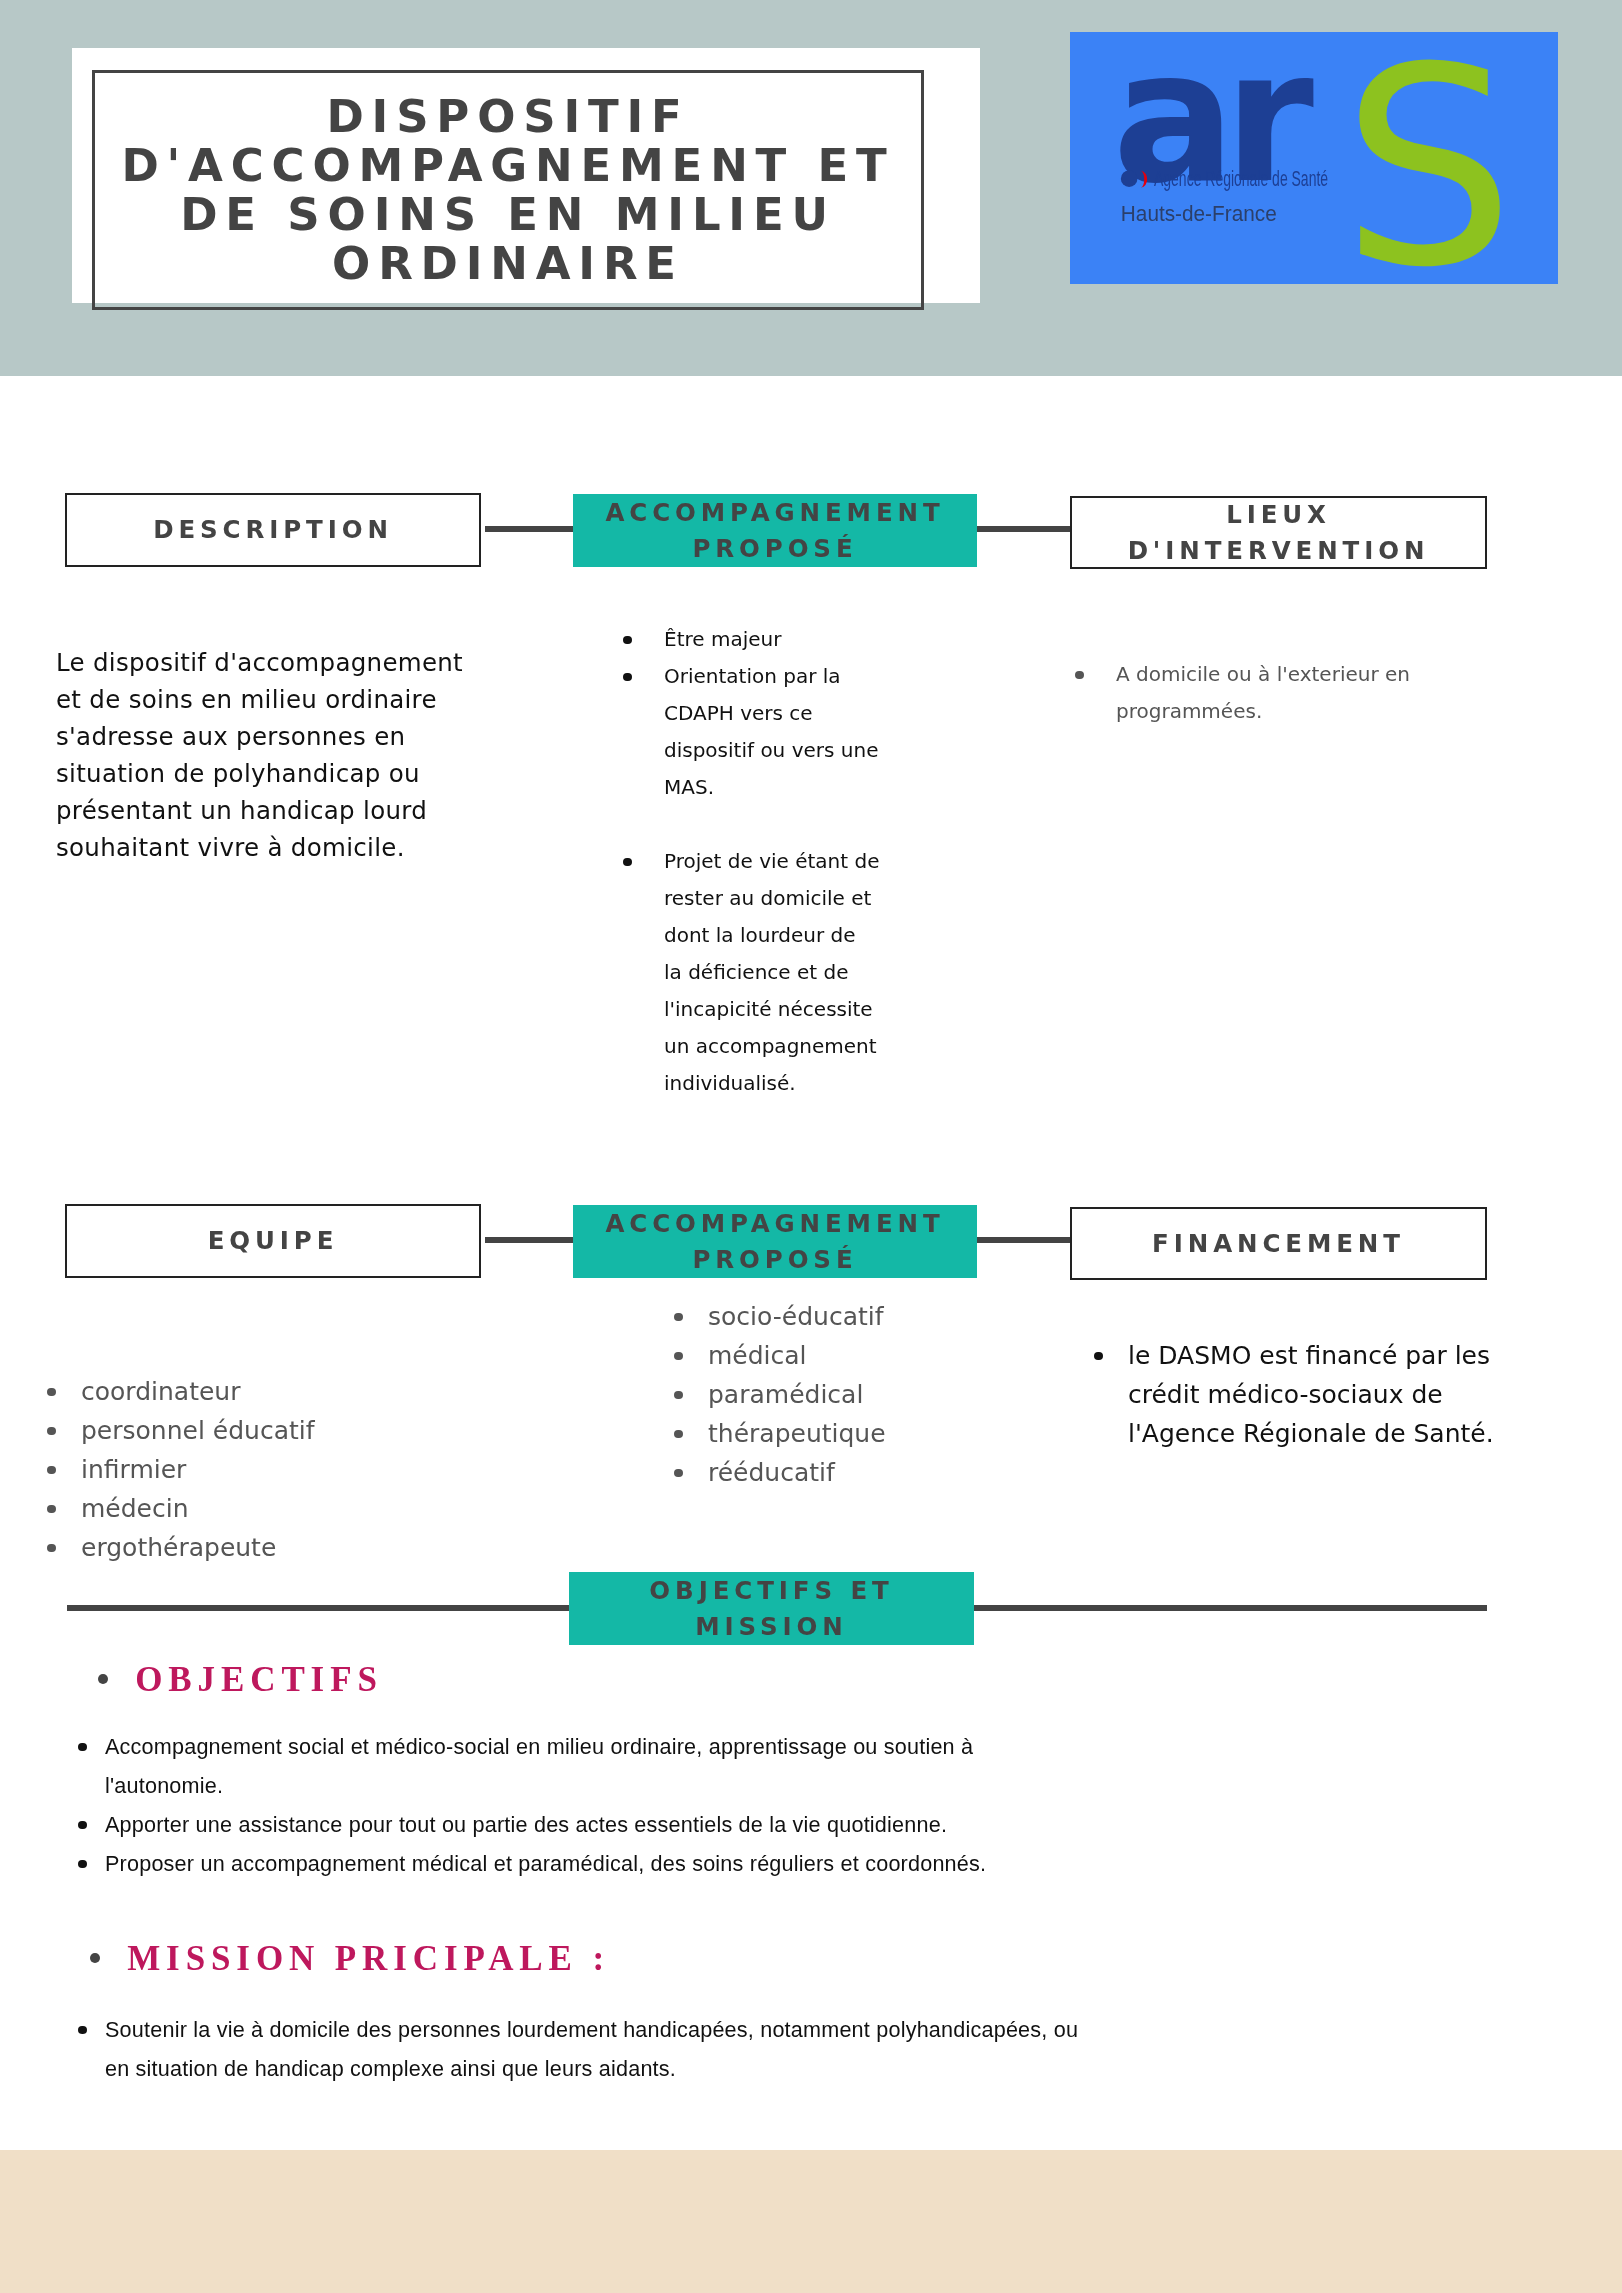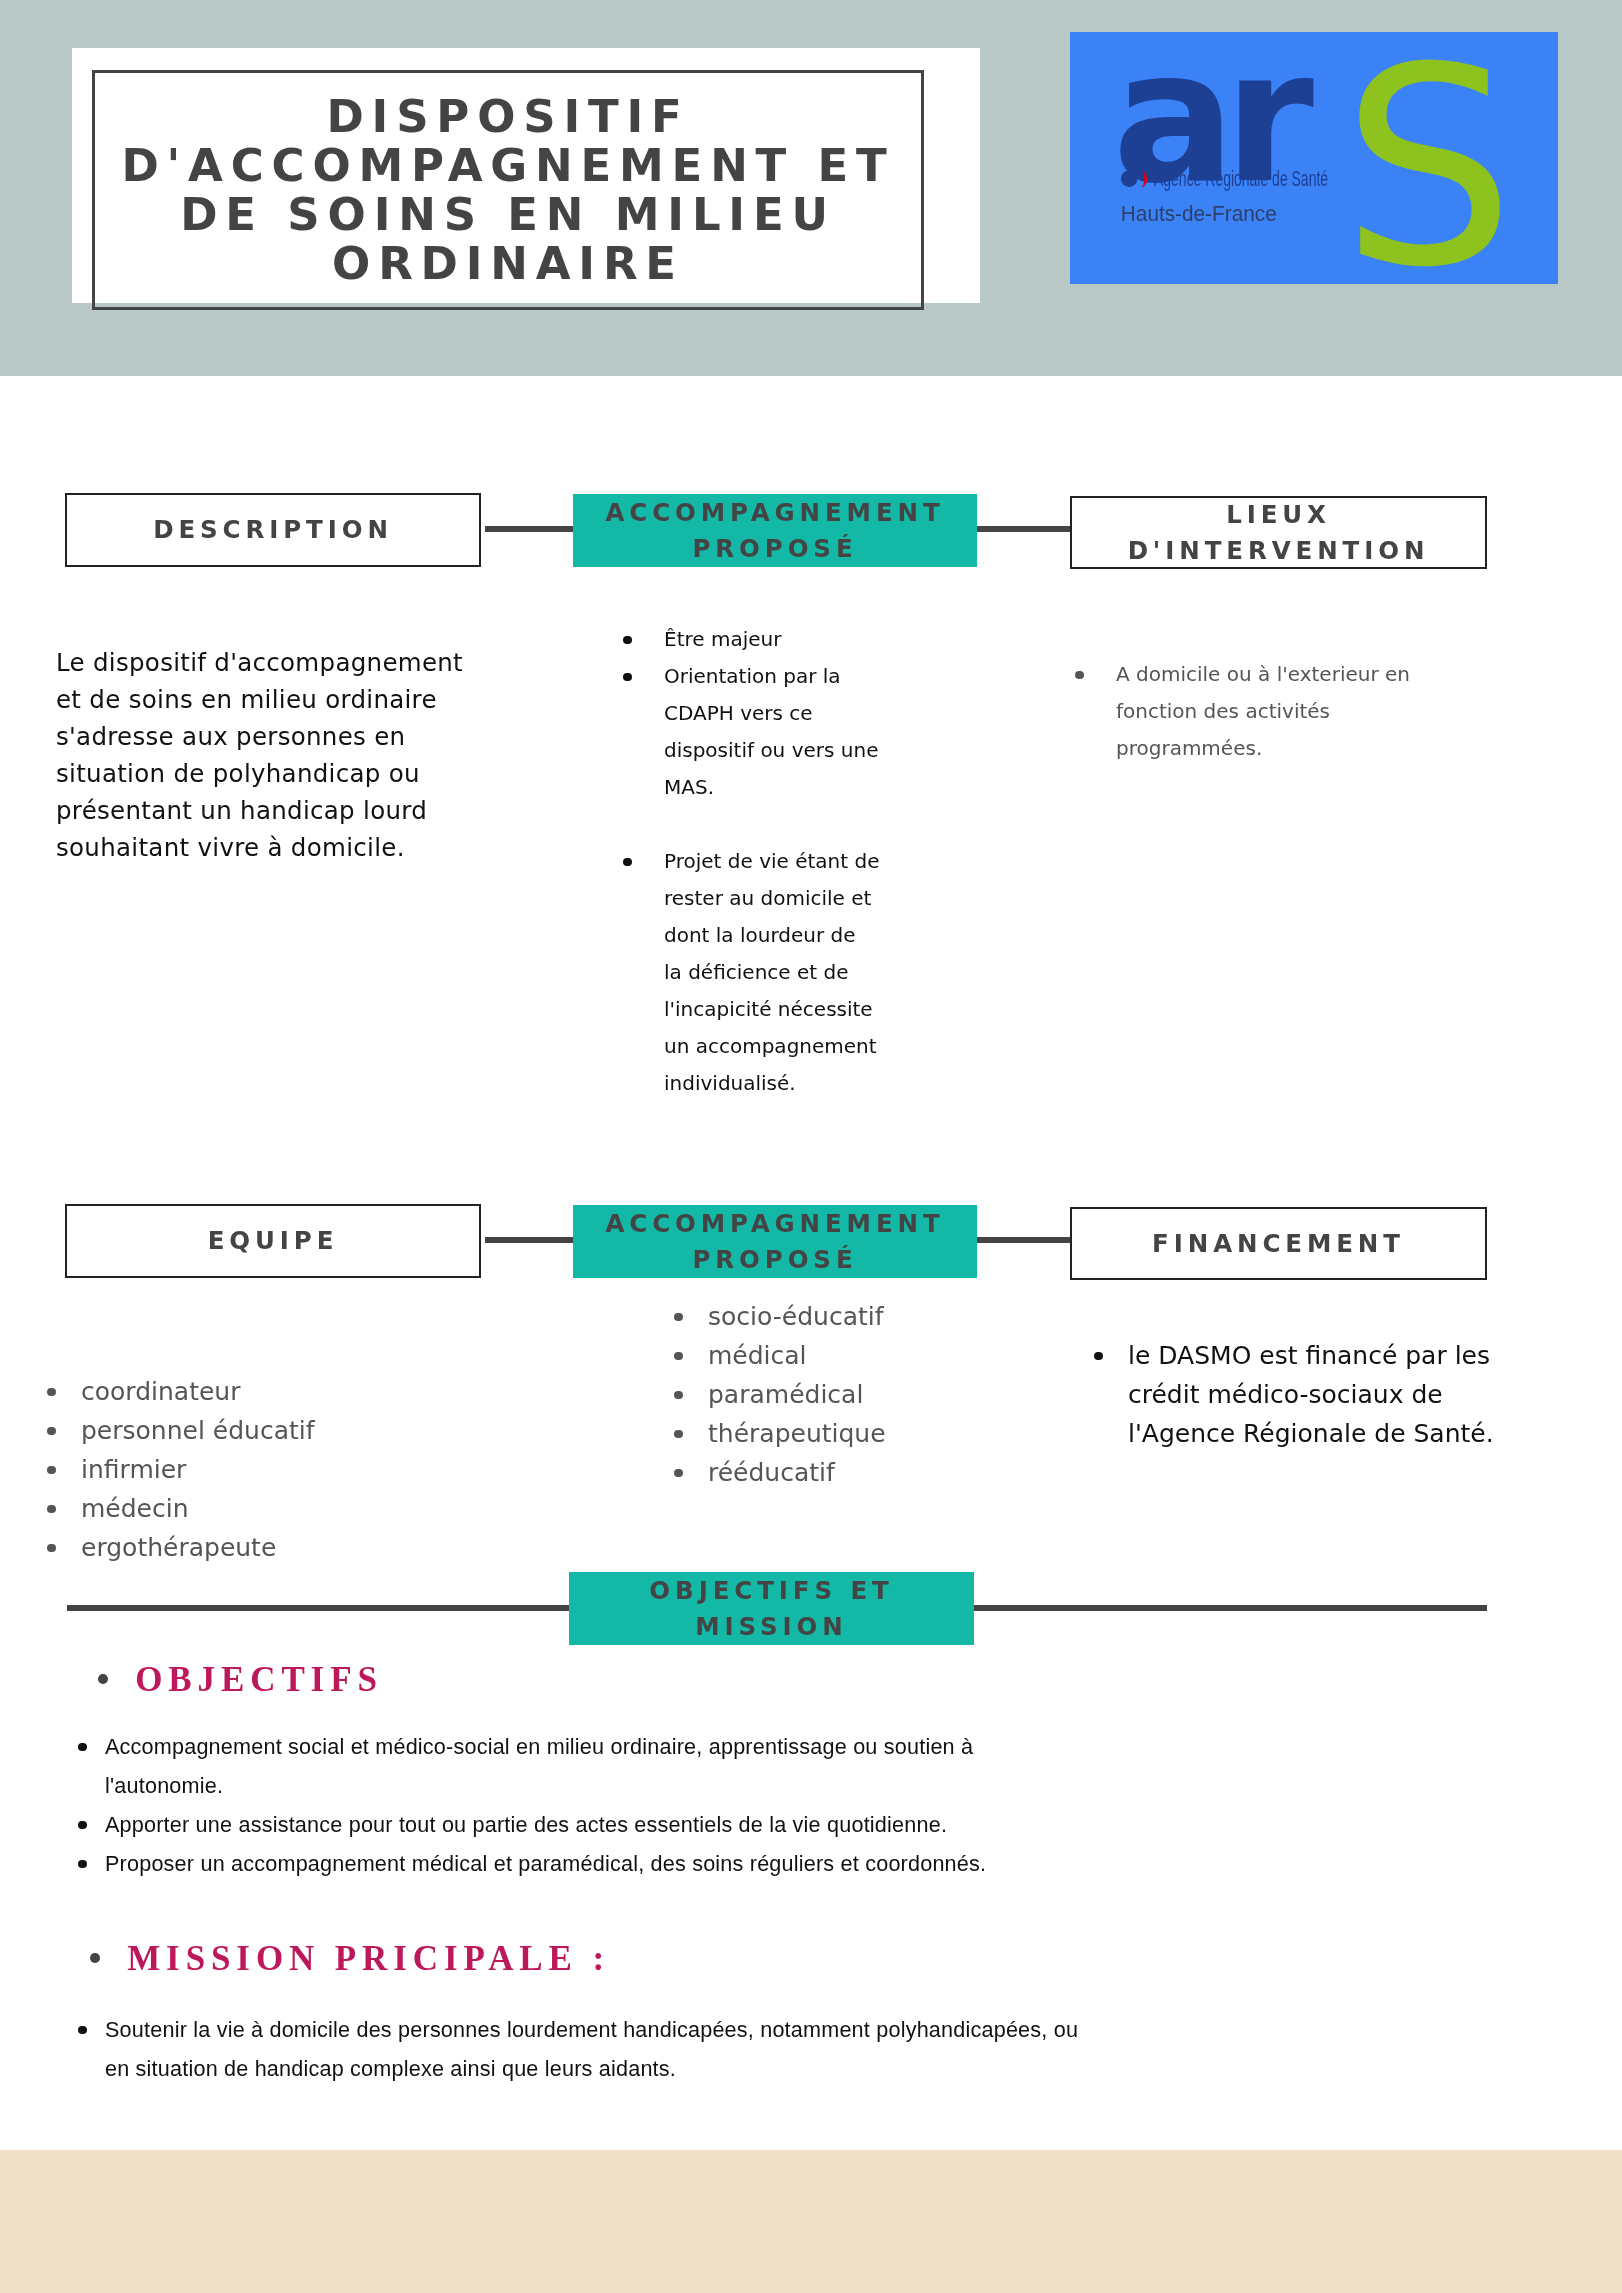--- a/index.html
+++ b/index.html
@@ -111,21 +111,20 @@
     <div>la déficience et de</div>
     <div>l'incapicité nécessite</div>
     <div>un accompagnement</div>
     <div>individualisé.</div>
   </li>
 </ul>
 
 <ul class="abs blist l1 col-grey" style="left:1075px; top:656px; width:490px;">
   <li>
     <div>A domicile ou à l'exterieur en</div>
-    <div>fonction des activités</div>
     <div>programmées.</div>
   </li>
 </ul>
 
 <div class="abs hbox outline" style="left:65px; top:1204px; width:416px; height:74px;">
   <span>EQUIPE</span>
 </div>
 <div class="abs connector" style="left:485px; top:1237px; width:88px;"></div>
 <div class="abs hbox beige" style="left:573px; top:1205px; width:404px; height:73px; flex-direction:column;">
   <span>ACCOMPAGNEMENT</span>

